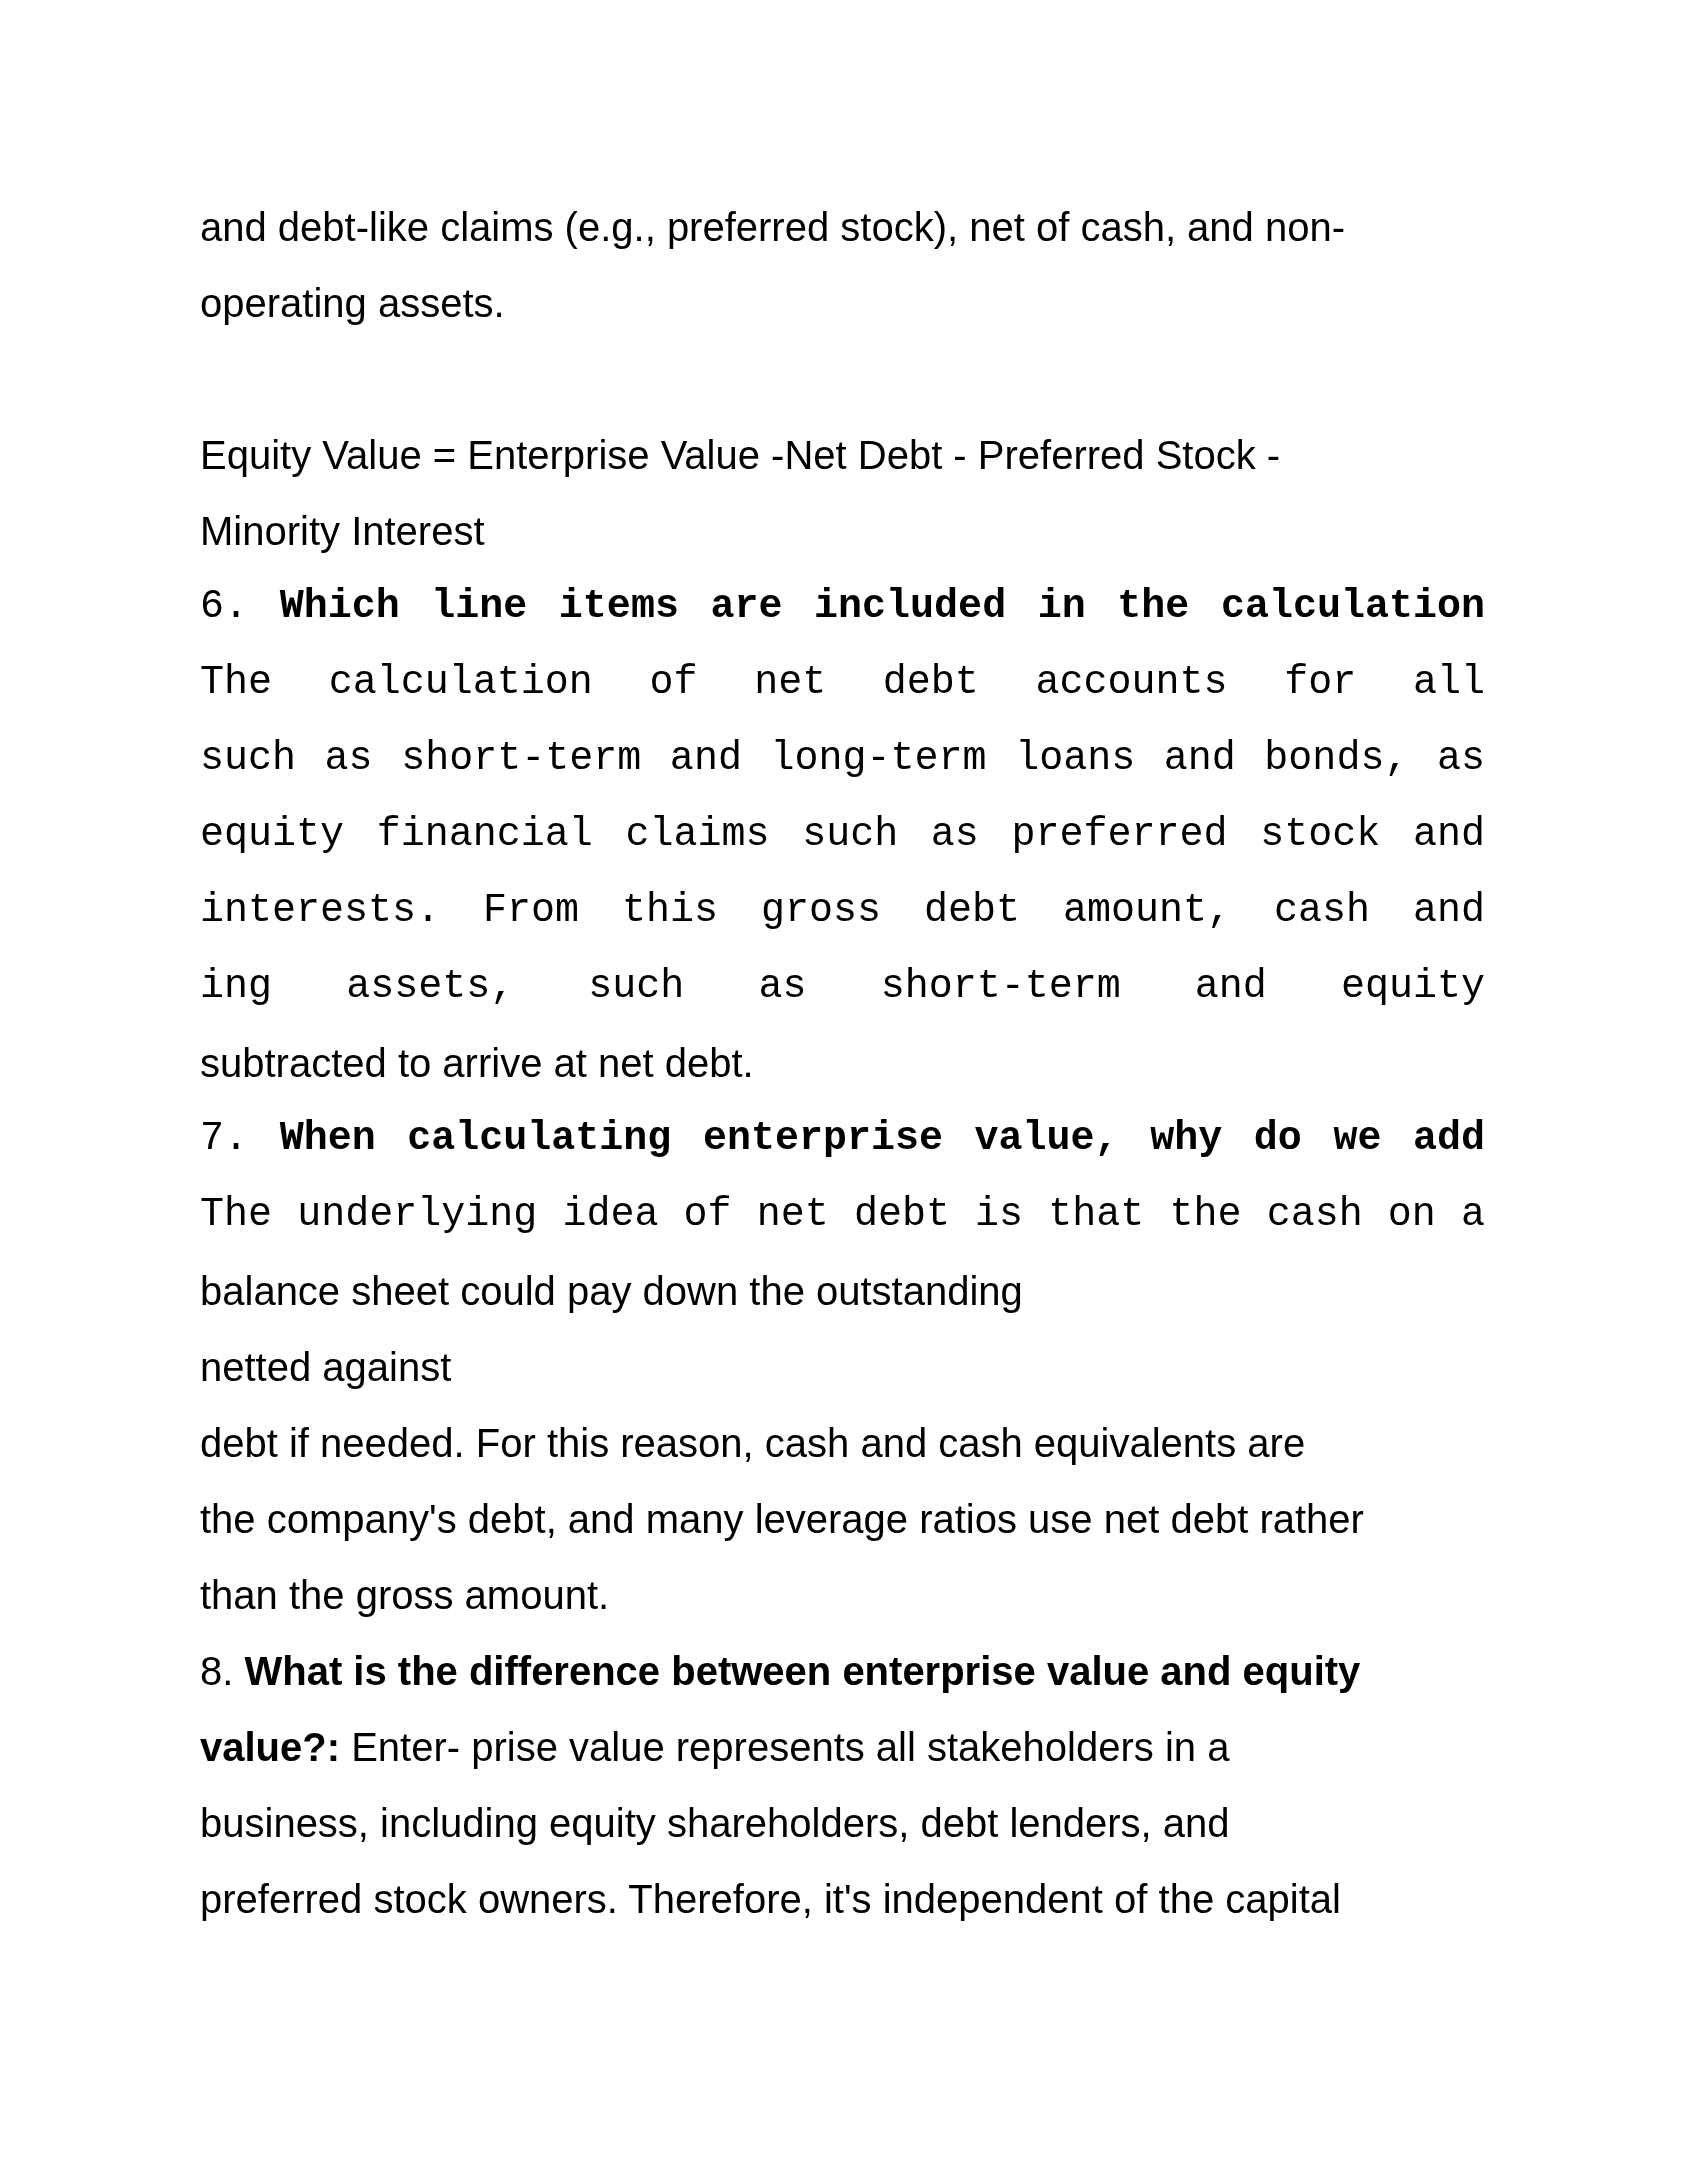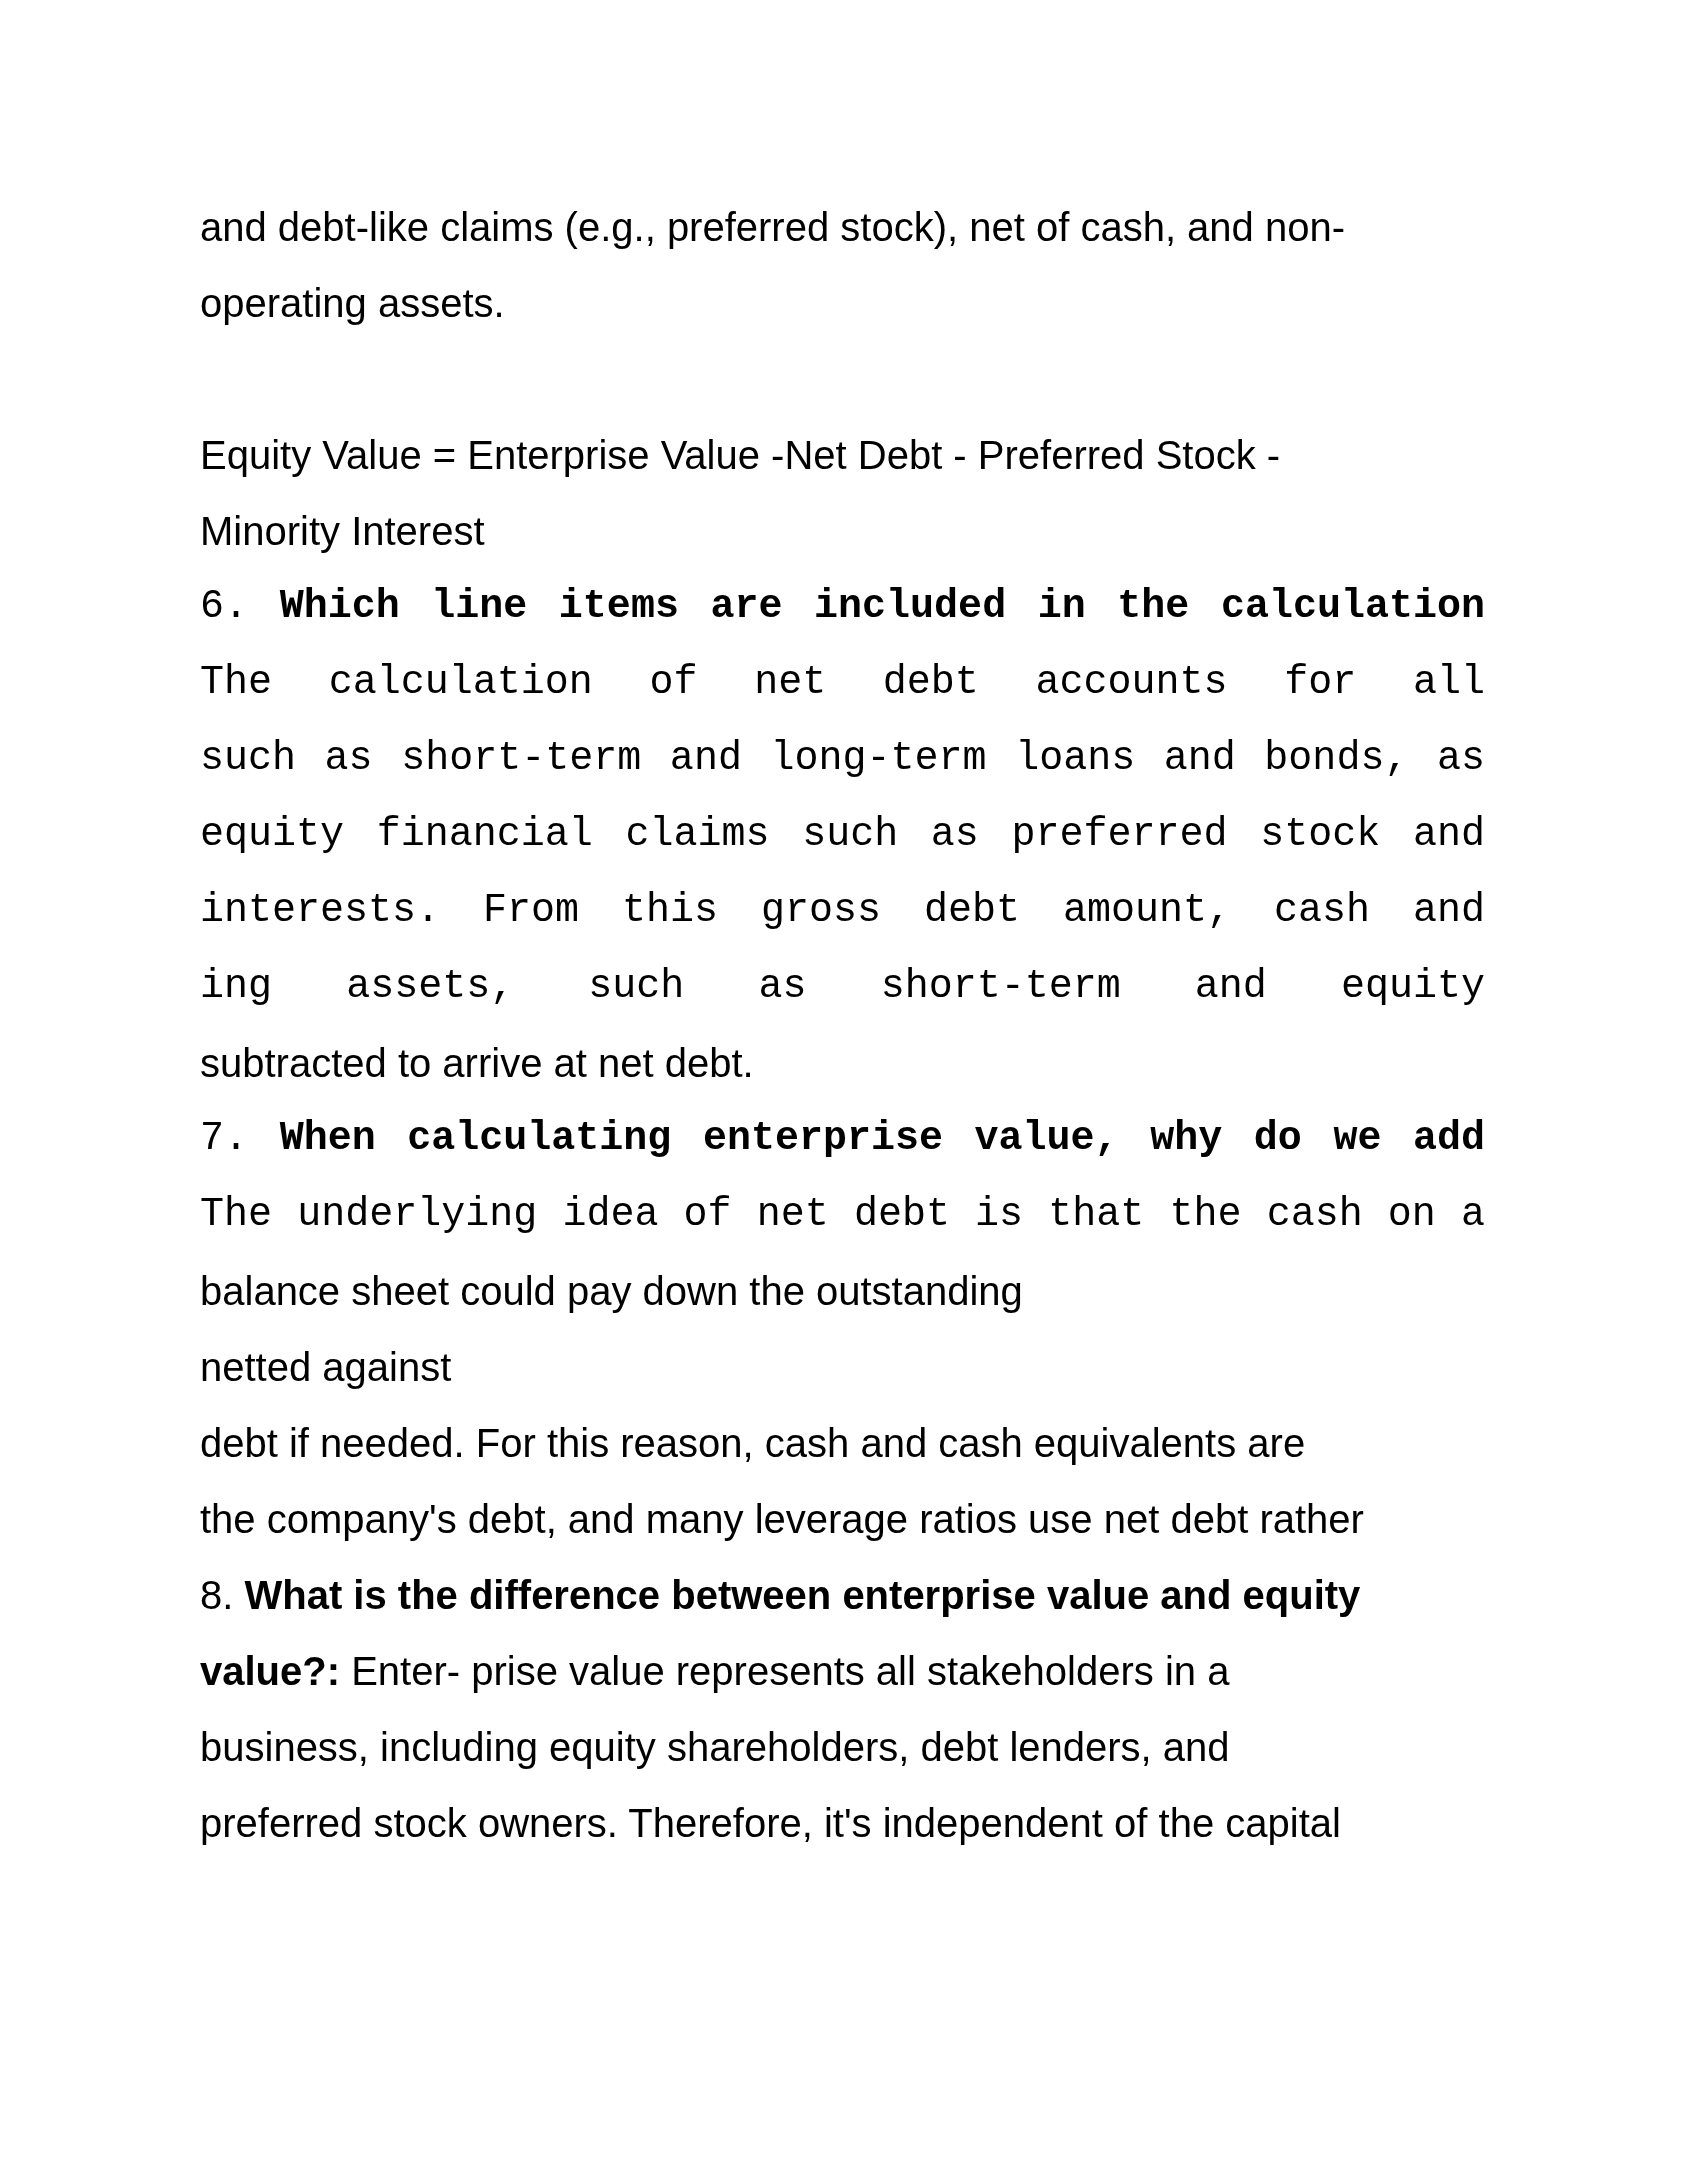--- a/index.html
+++ b/index.html
@@ -42,20 +42,21 @@
     <div class="line justify">interests. From this gross debt amount, cash and ratios non-operat-</div>
     <div class="line justify">ing assets, such as short-term and equity investments, are</div>
     <div class="line">subtracted to arrive at net debt.</div>
 
     <div class="line justify"><span>7.</span> <b>When calculating enterprise value, why do we add net debt?:</b></div>
     <div class="line justify">The underlying idea of net debt is that the cash on a company's</div>
     <div class="line">balance sheet could pay down the outstanding</div>
     <div class="line">netted against</div>
     <div class="line">debt if needed. For this reason, cash and cash equivalents are</div>
     <div class="line">the company's debt, and many leverage ratios use net debt rather</div>
+    <div class="line">than the gross amount.</div>
 
     <div class="line"><span>8.</span> <b>What is the difference between enterprise value and equity</b></div>
     <div class="line"><b>value?:</b> <span>Enter- prise value represents all stakeholders in a</span></div>
     <div class="line">business, including equity shareholders, debt lenders, and</div>
     <div class="line">preferred stock owners. Therefore, it's independent of the capital</div>
 
   </div>
 </div>
 
 

